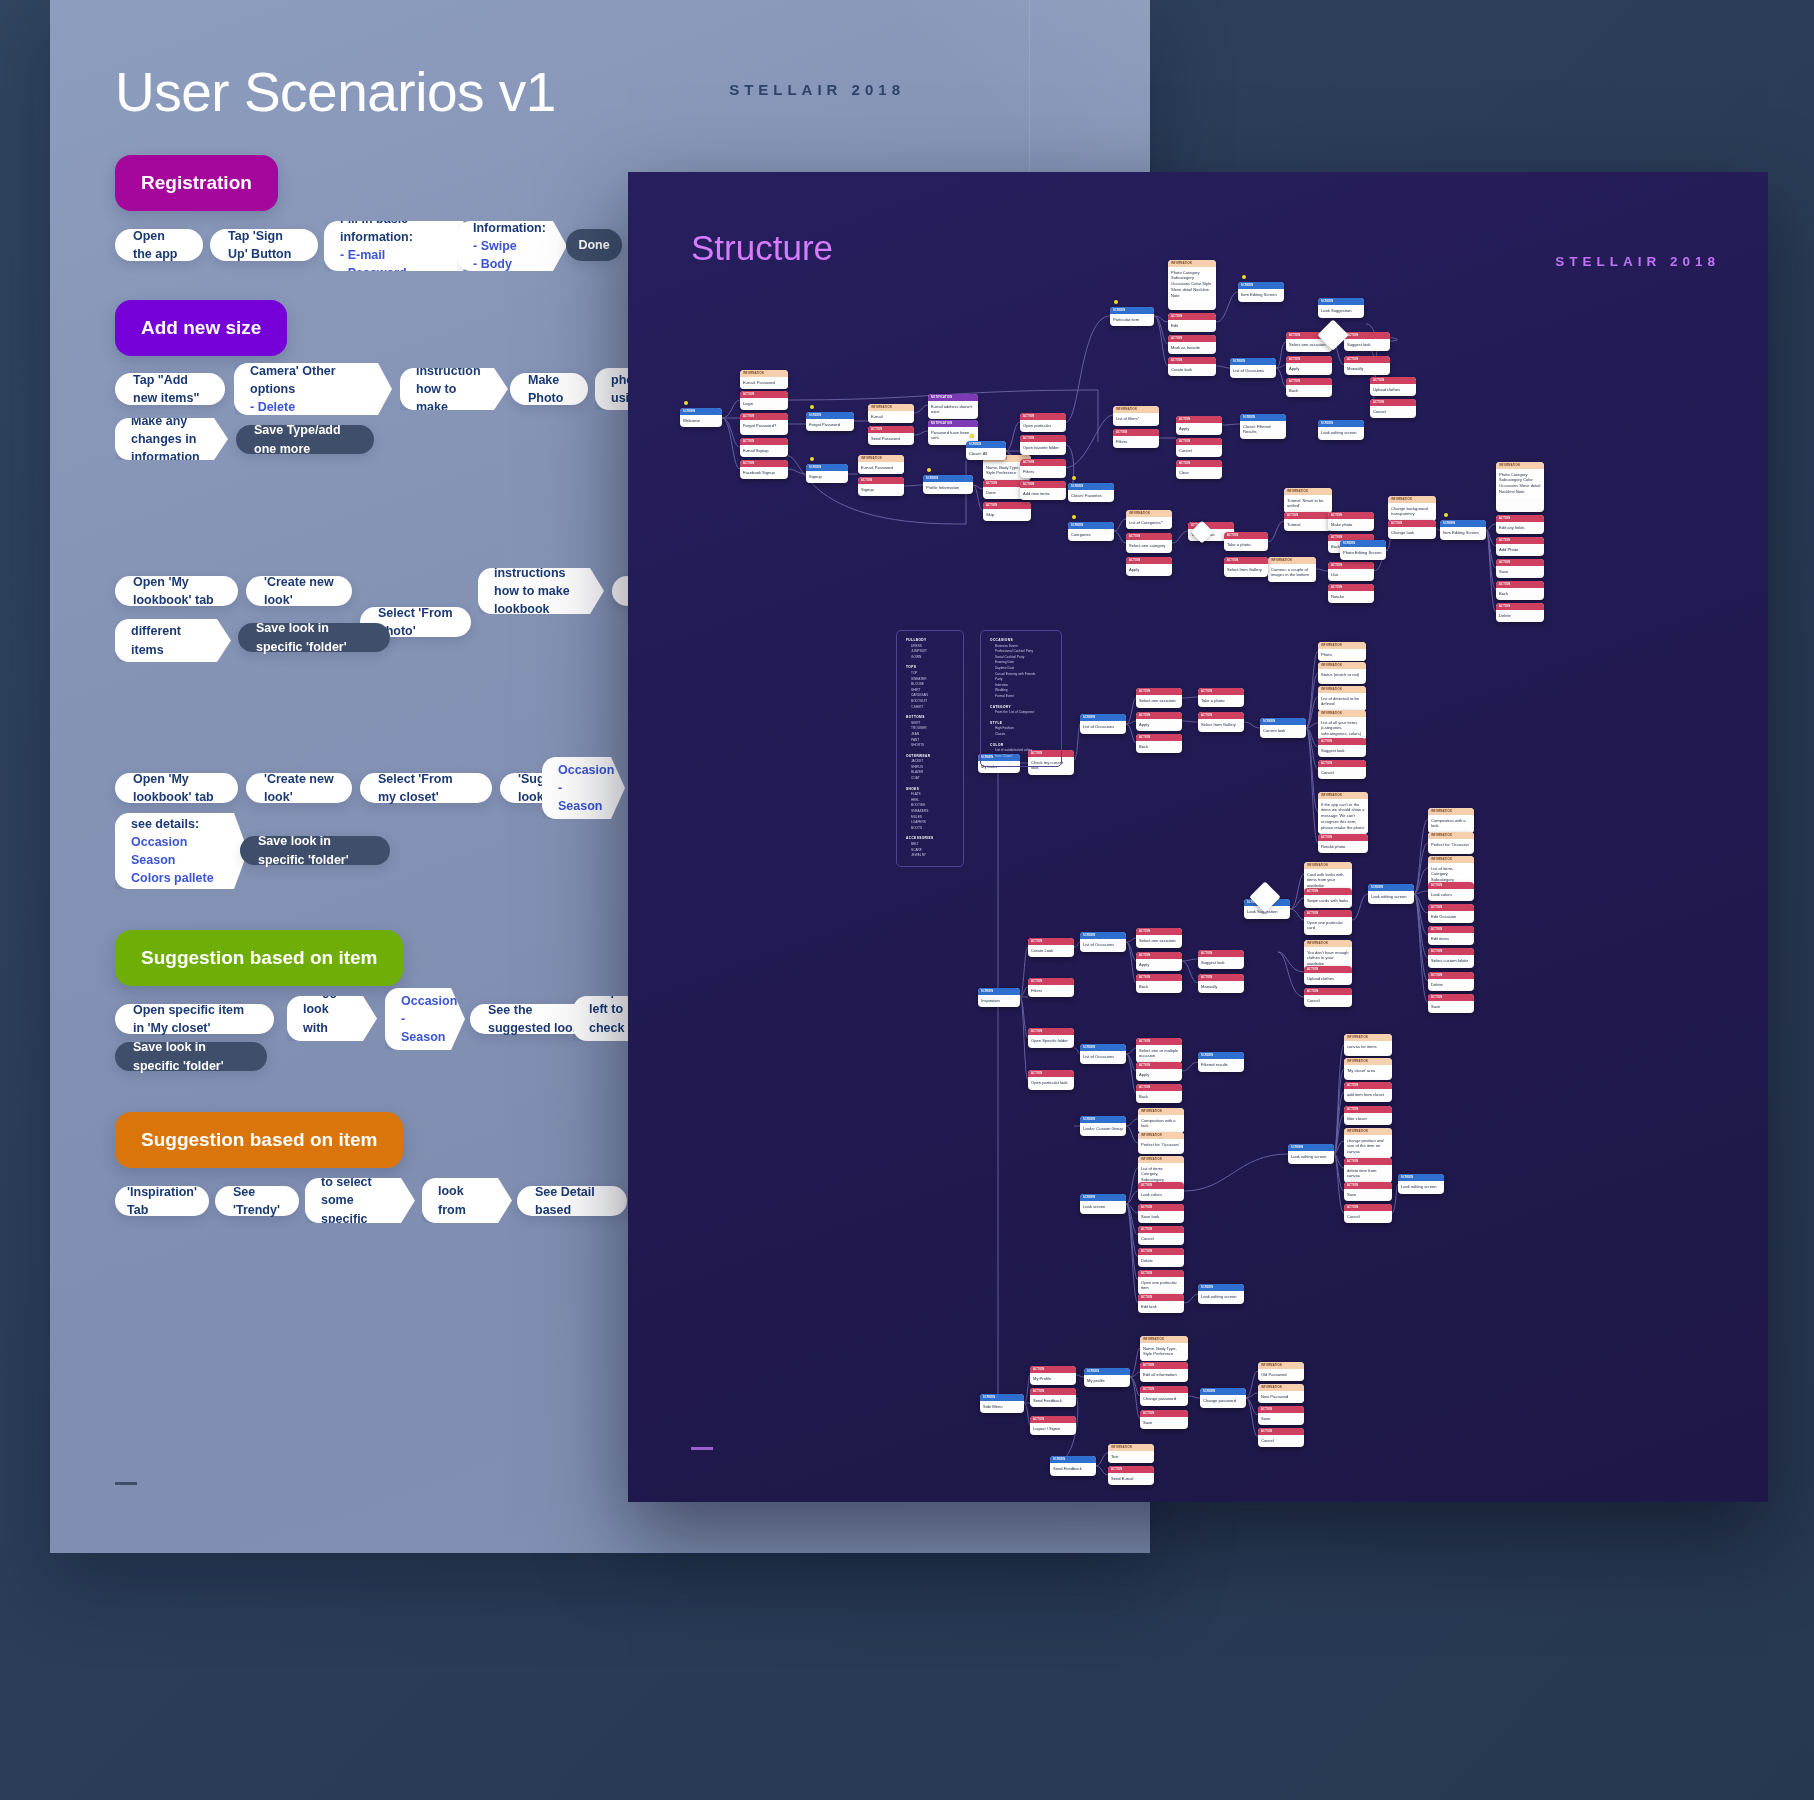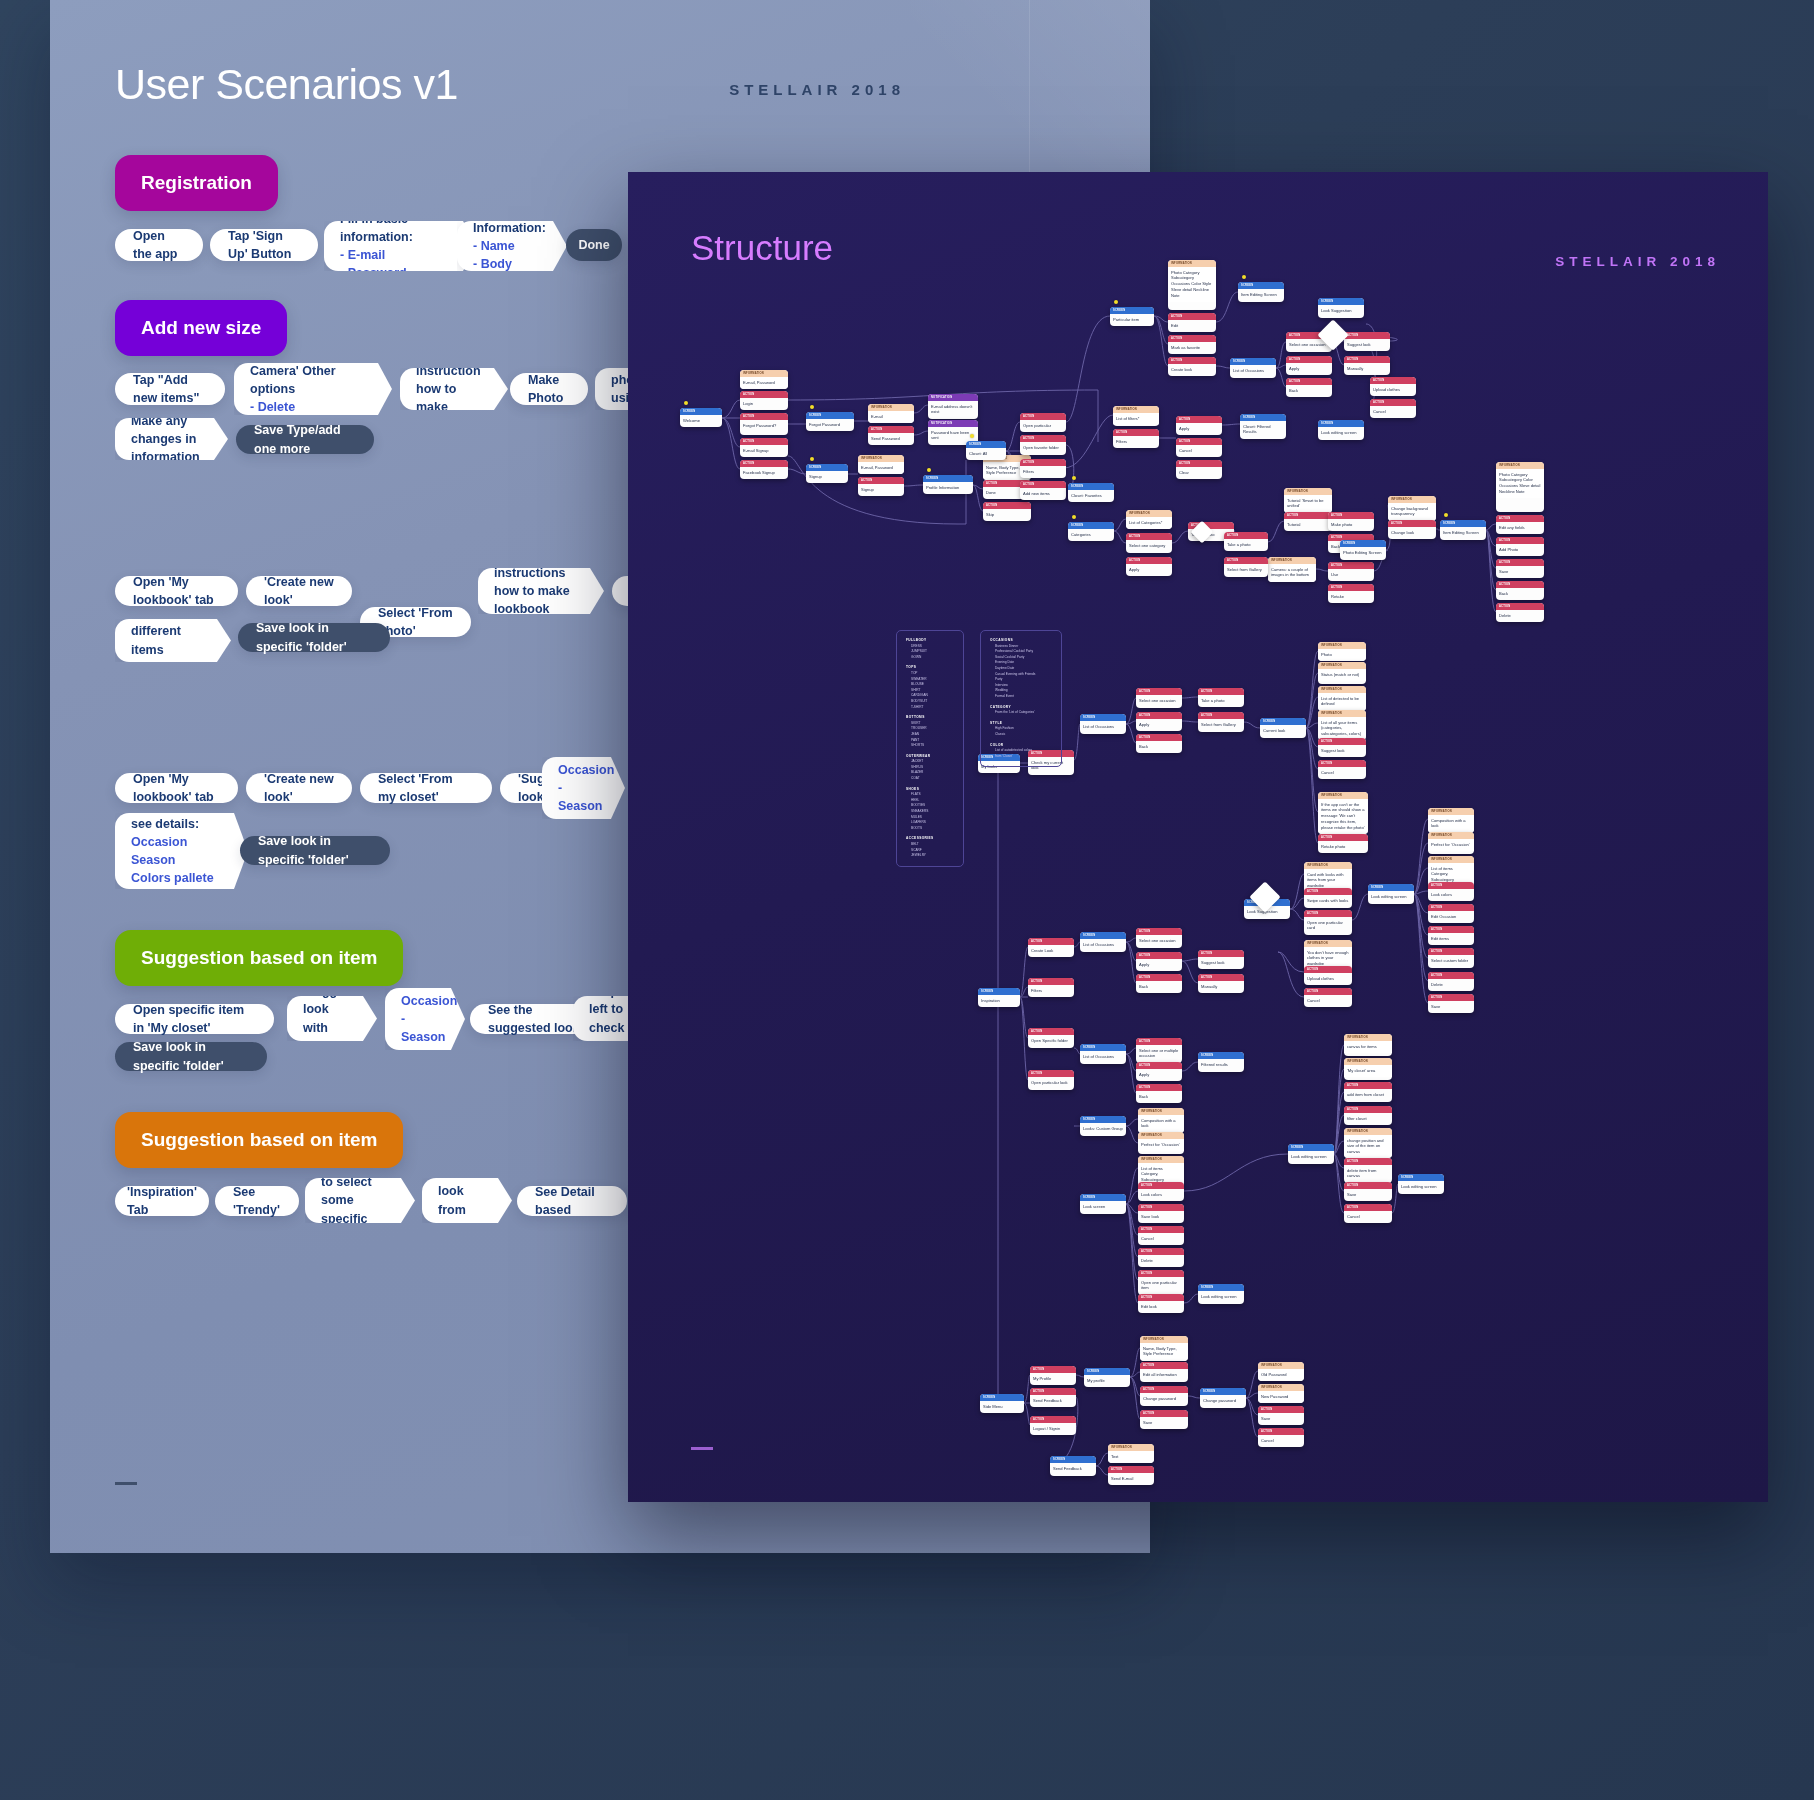--- a/index.html
+++ b/index.html
@@ -32,21 +32,21 @@
     pointer-events: none;
   }
   #scenarios-panel .sheen2 {
     position: absolute; right: 120px; top: 0;
     width: 1px; height: 175px;
     background: rgba(255,255,255,0.10);
   }
 
   .sc-title {
     position: absolute; left: 65px; top: 60px;
-    font-size: 43px; letter-spacing: -0.5px;
+    font-size: 55px; letter-spacing: -0.5px;
     color: #ffffff; font-weight: 400;
   }
   .sc-brand {
     position: absolute; right: 245px; top: 81px;
     font-size: 15px; letter-spacing: 5px; font-weight: bold;
     color: #2f4468;
   }
 
   .sec-badge {
     position: absolute;
@@ -199,21 +199,21 @@
     <div class="chip round" style="left:160px; top:229px; width:108px; height:32px;">
       <span>Tap 'Sign Up' Button</span>
     </div>
     <div class="chip" style="left:274px; top:221px; width:153px; height:50px;">
       <span class="hd">Fill in basic information:</span>
       <span class="sub">- E-mail</span>
       <span class="sub">- Password</span>
     </div>
     <div class="chip" style="left:407px; top:221px; width:110px; height:50px;">
       <span class="hd">Profile Information:</span>
-      <span class="sub">- Name</span>
+      <span class="sub">- Swipe</span>
       <span class="sub">- Body Type</span>
     </div>
     <div class="chip dark" style="left:516px; top:229px; width:56px; height:32px; justify-content:center;">
       <span>Done</span>
     </div>
 
     <div class="sec-badge" style="left:65px; top:300px; background:#7500d8;">
       <span>Add new size</span>
     </div>
     <div class="chip round" style="left:65px; top:373px; width:110px; height:32px;">

